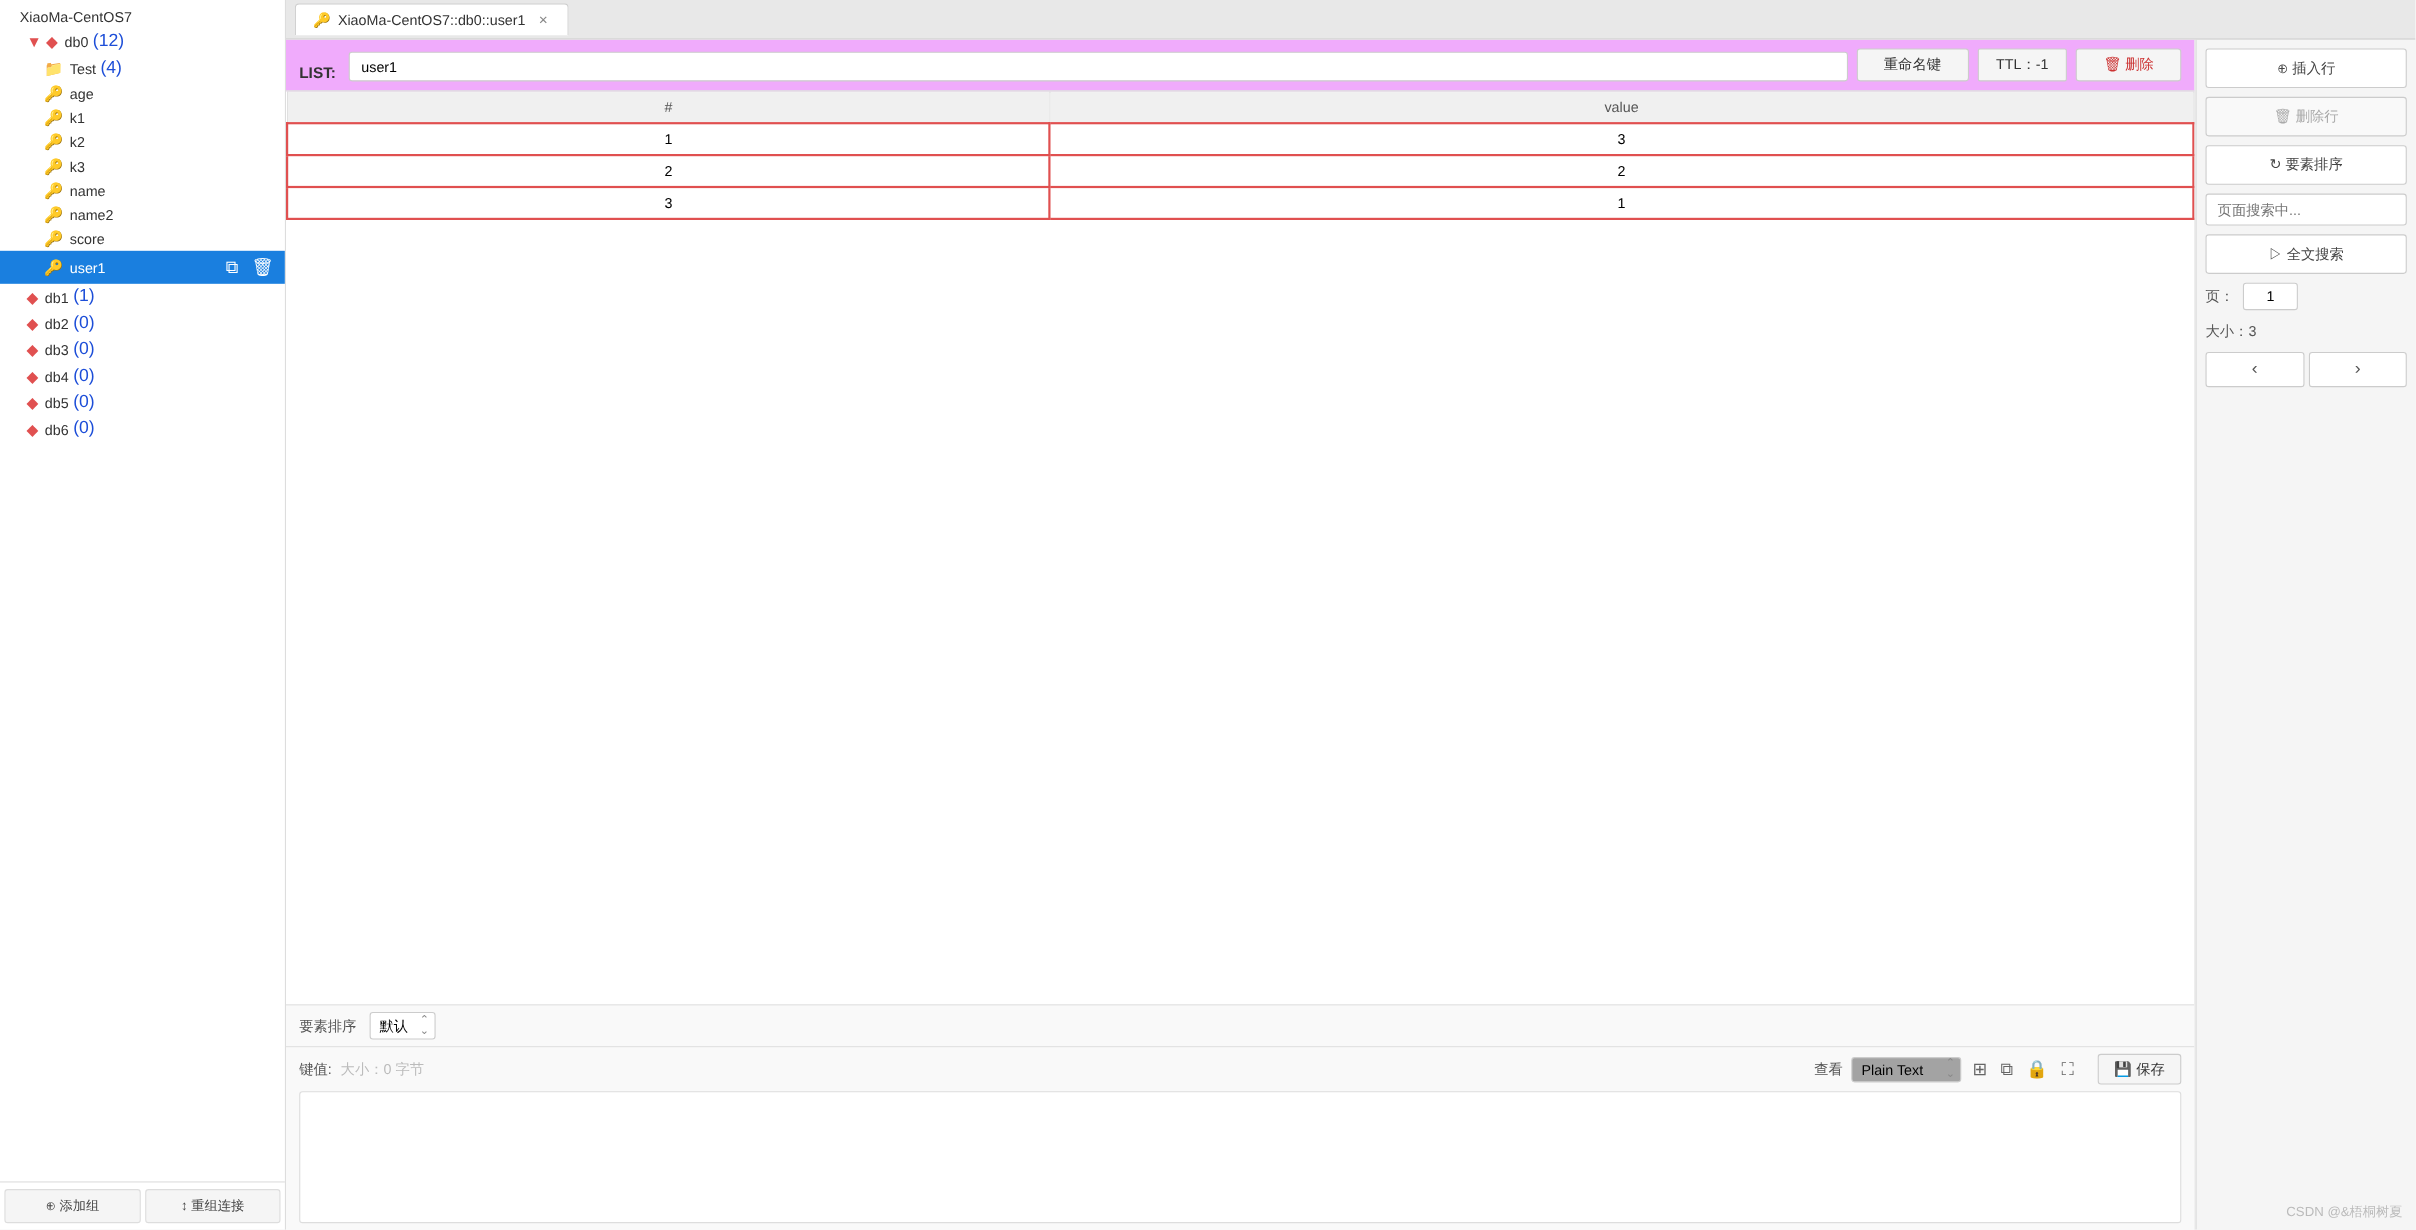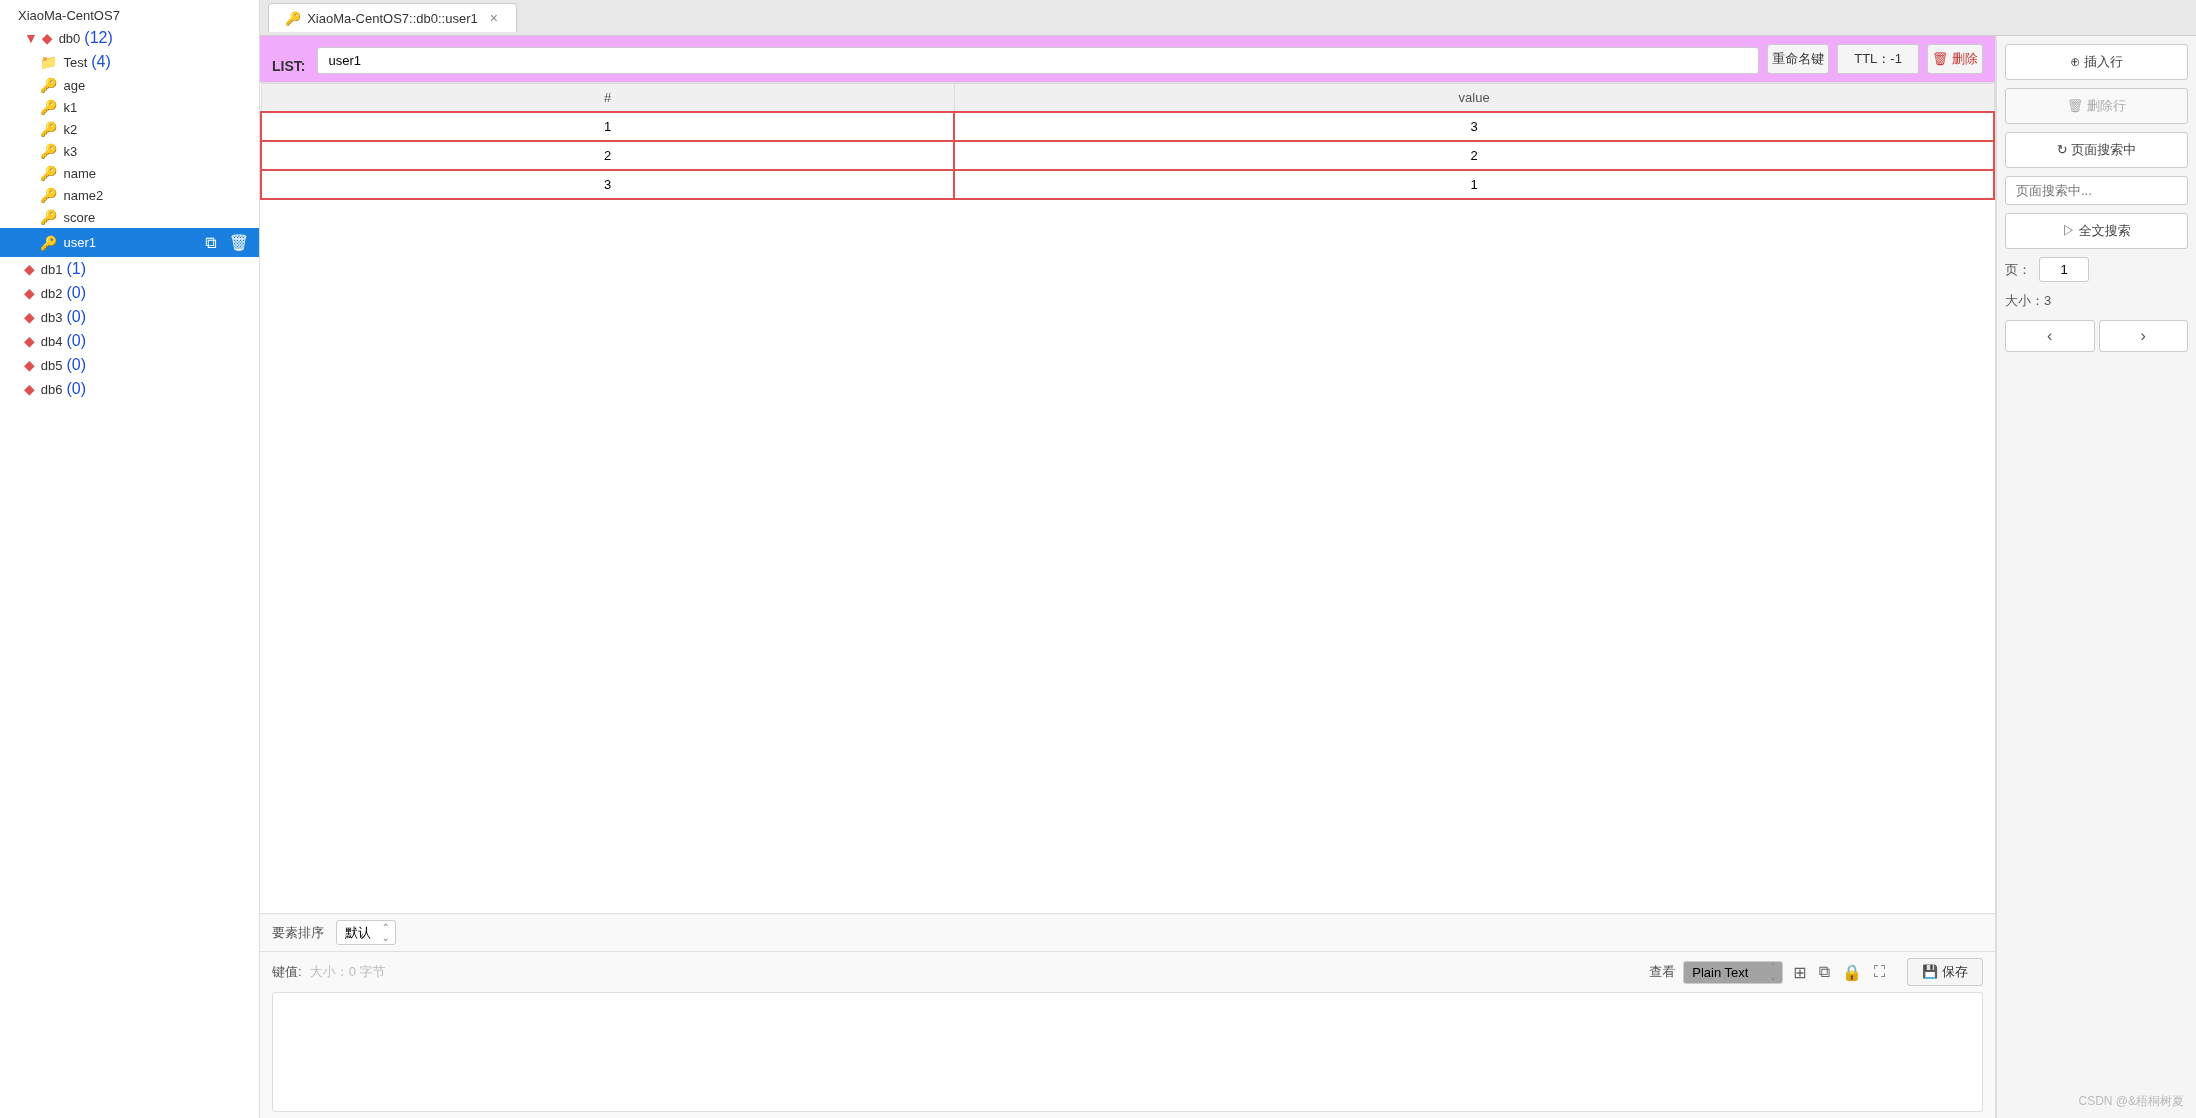--- a/index.html
+++ b/index.html
@@ -155,28 +155,29 @@
     }
     .key-name-input {
       flex: 1;
       padding: 5px 10px;
       border: 1px solid #ccc;
       border-radius: 3px;
       font-size: 13px;
       background: #fff;
     }
     .header-btn {
-      padding: 5px 4px;
+      padding: 5px 24px;
       background: #f5f5f5;
       border: 1px solid #ccc;
       border-radius: 3px;
       cursor: pointer;
       font-size: 13px;
       color: #333;
       white-space: nowrap;
+      font-family: Liberation Serif, serif;
     }
     .header-btn.danger { color: #cc3333; }
     .ttl-display {
       padding: 5px 16px;
       background: #f5f5f5;
       border: 1px solid #ccc;
       border-radius: 2px;
       font-size: 13px;
       color: #333;
       white-space: nowrap;
@@ -522,20 +523,28 @@
       <span class="count">(0)</span>
     </div>
 
     <div class="tree-item tree-indent-1">
       <span class="icon db-icon" style="color:#e05050;">◆</span>
       <span class="label">db6</span>
       <span class="count">(0)</span>
     </div>
   </div>
 
+  <div class="sidebar-footer">
+    <button class="sidebar-footer-btn">
+      <span>⊕ 添加组</span>
+    </button>
+    <button class="sidebar-footer-btn">
+      <span>↕ 重组连接</span>
+    </button>
+  </div>
 </div>
 
 <div class="main-content">
 
   <div class="tab-bar">
     <div class="tab-item">
       <span class="tab-key-icon">🔑</span>
       <span>XiaoMa-CentOS7::db0::user1</span>
       <button class="tab-close-btn">×</button>
     </div>
@@ -612,21 +621,21 @@
             <button class="save-btn">💾 保存</button>
           </span>
         </div>
         <textarea class="value-textarea" placeholder="" style=""></textarea>
       </div>
     </div>
 
     <div class="right-panel" style="position:relative;">
       <button class="right-btn">⊕ 插入行</button>
       <button class="right-btn disabled">🗑 删除行</button>
-      <button class="right-btn">↻ 页面搜索中</button>
+      <button class="right-btn">↻ 要素排序</button>
 
       <input type="text" class="search-input-right" placeholder="页面搜索中..." style="">
 
       <button class="right-btn">▷ 全文搜索</button>
 
       <div class="page-row">
         <span class="page-label">页：</span>
         <input type="text" class="page-input" value="1" style="">
       </div>
 

